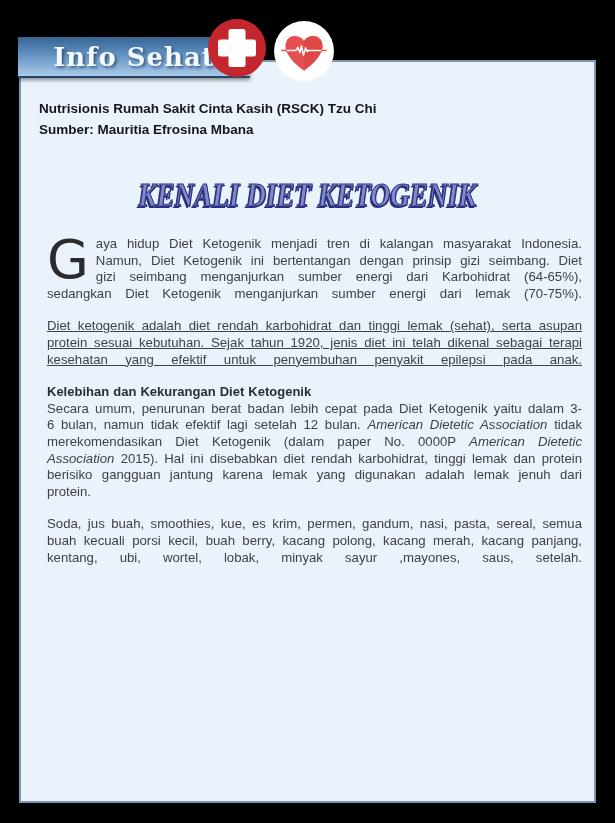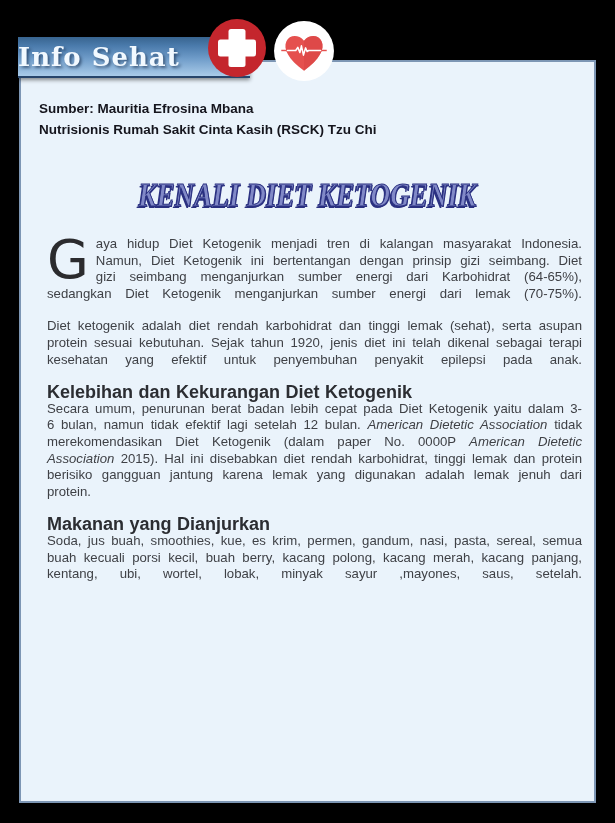--- a/index.html
+++ b/index.html
@@ -16,21 +16,21 @@
     box-sizing:border-box;
     background:#eaf3fb;
     border:2px solid #7d96b4;
   }
   .banner {
     position:absolute; left:18px; top:37px;
     width:232px; height:39px;
     background:linear-gradient(180deg,#38648f 0%,#4a7aab 22%,#6f9cc9 55%,#a9cbe9 100%);
     border-bottom:2px solid #27456b;
     box-shadow:0 2px 4px rgba(0,0,0,.45);
-    display:flex; align-items:center; justify-content:flex-start;
+    display:flex; align-items:center; justify-content:center;
     z-index:3;
   }
   .banner-title {
     font-family:"DejaVu Serif", serif;
     font-weight:bold;
     font-size:26px;
     color:#f2f9ff;
     letter-spacing:1px;
     text-shadow:2px 2px 3px rgba(10,30,60,.55);
     white-space:nowrap;
@@ -66,69 +66,68 @@
     line-height:16.6px;
     color:#3f4146;
     word-spacing:2.5px;
   }
   .content p {
     margin:0 0 16px;
     text-align:justify;
     text-align-last:justify;
   }
   .content h3 {
-    font-size:18px;
+    font-size:13px;
     line-height:16.6px;
     margin:0 0 0;
     color:#2b2d32;
     word-spacing:0.5px;
   }
   .dropcap {
     float:left;
     font-family:"DejaVu Sans", sans-serif;
     font-size:54px;
     line-height:44px;
     height:44px;
     margin:2px 7px 0 0;
     color:#2b2b2e;
     font-weight:normal;
   }
-  .clearfix { clear:both; }
+  .clearfix { clear:both;text-decoration:underline; }
 </style>
 </head>
 <body>
 
 <div class="frame">
 
   <div class="card">
 
     <div class="source">
+      <div>Nutrisionis Rumah Sakit Cinta Kasih (RSCK) Tzu Chi</div>
       <div>Sumber: Mauritia Efrosina Mbana</div>
-      <div>Nutrisionis Rumah Sakit Cinta Kasih (RSCK) Tzu Chi</div>
     </div>
 
     <div class="title-wrap">
       <span class="article-title">KENALI DIET KETOGENIK</span>
     </div>
 
     <div class="content">
 
       <p>
         <span class="dropcap">G</span><span>aya hidup Diet Ketogenik menjadi tren di kalangan masyarakat Indonesia. Namun, Diet Ketogenik ini bertentangan dengan prinsip gizi seimbang. Diet gizi seimbang menganjurkan sumber energi dari Karbohidrat (64-65%), sedangkan Diet Ketogenik menganjurkan sumber energi dari lemak (70-75%).</span>
       </p>
 
       <p class="clearfix">Diet ketogenik adalah diet rendah karbohidrat dan tinggi lemak (sehat), serta asupan protein sesuai kebutuhan. Sejak tahun 1920, jenis diet ini telah dikenal sebagai terapi kesehatan yang efektif untuk penyembuhan penyakit epilepsi pada anak.</p>
 
       <section>
         <h3>Kelebihan dan Kekurangan Diet Ketogenik</h3>
         <p><span>Secara umum, penurunan berat badan lebih cepat pada Diet Ketogenik yaitu dalam 3-6 bulan, namun tidak efektif lagi setelah 12 bulan. </span><span style="font-style: italic;">American Dietetic Association</span><span> tidak merekomendasikan Diet Ketogenik (dalam paper No. 0000P </span><span style="font-style: italic;">American Dietetic Association</span><span> 2015). Hal ini disebabkan diet rendah karbohidrat, tinggi lemak dan protein berisiko gangguan jantung karena lemak yang digunakan adalah lemak jenuh dari protein.</span></p>
       </section>
 
       <section>
-        <h3>Makanan yang Dianjurkan</h3>
       </section>
 
       <section>
         <p><span>Soda, jus buah, smoothies, kue, es krim, permen, gandum, nasi, pasta, sereal, semua buah kecuali porsi kecil, buah berry, kacang polong, kacang merah, kacang panjang, kentang, ubi, wortel, lobak, minyak sayur ,mayones, saus, setelah.</span></p>
       </section>
 
     </div>
   </div>
 
   <div class="banner">

